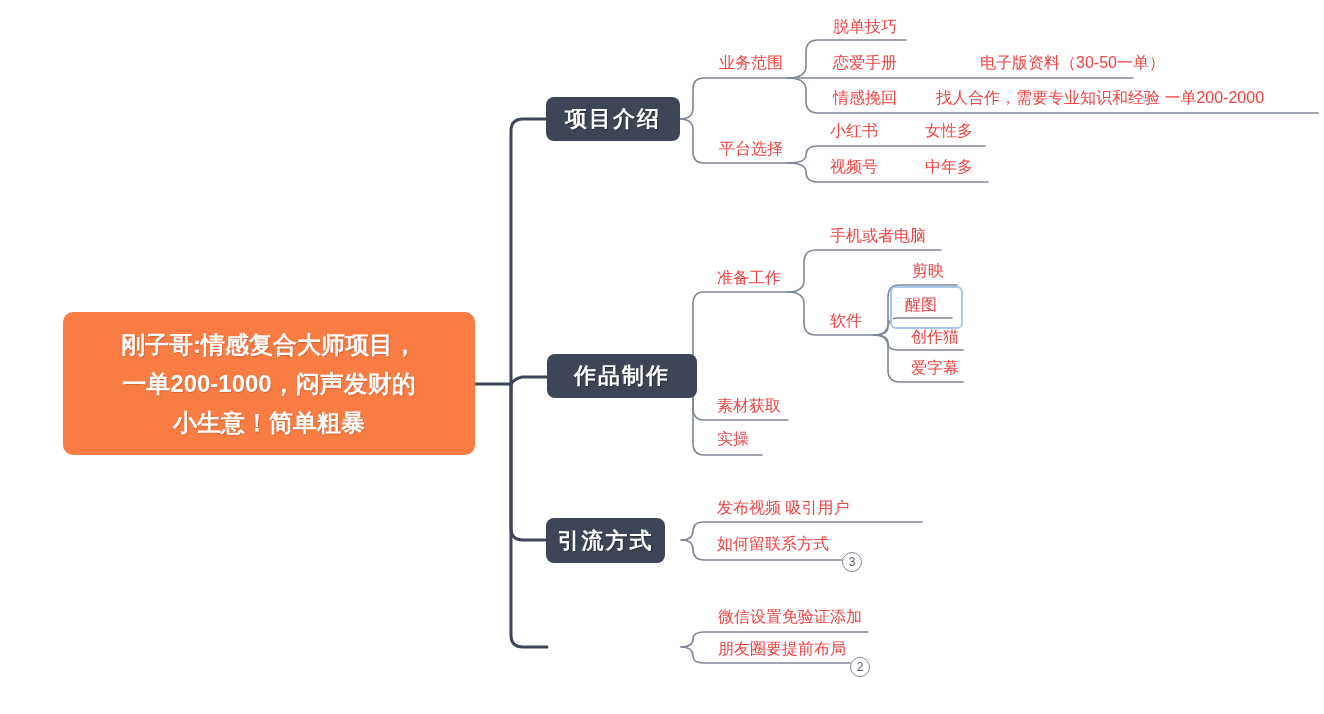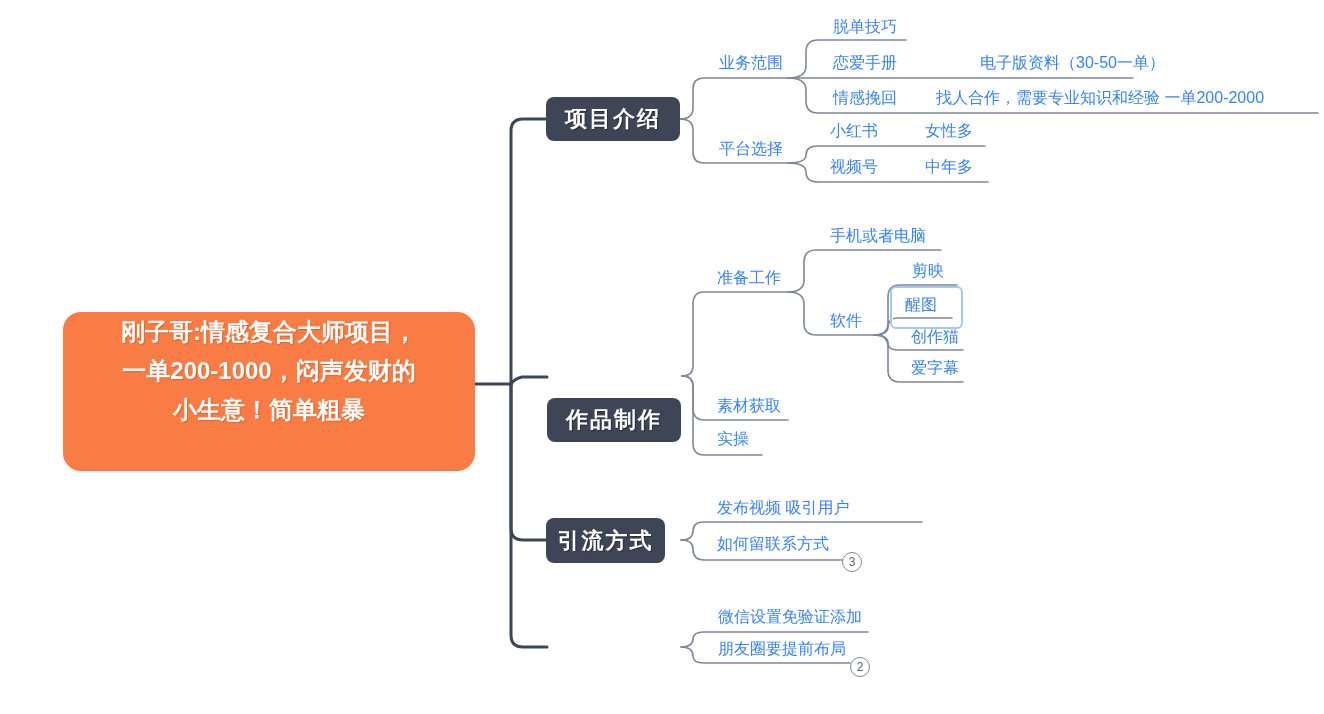--- a/index.html
+++ b/index.html
@@ -2,40 +2,40 @@
 <html><head>
 <meta charset="utf-8">
 <style>
   html,body{margin:0;padding:0;background:#ffffff;}
   .canvas{
     position:relative;width:1324px;height:714px;background:#ffffff;overflow:hidden;
     font-family:"Liberation Sans","DejaVu Sans",sans-serif;
   }
   .wires{position:absolute;left:0;top:0;width:1324px;height:714px;}
   .root-node{
-    position:absolute;left:63px;top:312px;width:412px;height:159px;
-    background:#F87C44;border-radius:18px;color:#ffffff;font-weight:bold;
+    position:absolute;left:63px;top:312px;width:412px;height:143px;
+    background:#F87C44;border-radius:10px;color:#ffffff;font-weight:bold;
     font-size:24px;line-height:39px;text-align:center;
-    display:flex;flex-direction:column;justify-content:flex-start;
+    display:flex;flex-direction:column;justify-content:center;
     text-shadow:1px 1px 1px rgba(120,40,0,0.25);
     box-sizing:border-box;cursor:default;
   }
   .branch-node{
     position:absolute;background:#3D4557;border-radius:8px;color:#ffffff;
     font-weight:bold;font-size:22px;letter-spacing:2px;
     display:flex;align-items:center;justify-content:center;
     text-shadow:1px 1px 1px rgba(0,0,0,0.35);
     box-sizing:border-box;cursor:default;
   }
   .b1{left:546px;top:97px;width:134px;height:44px;}
-  .b2{left:547px;top:354px;width:134px;height:44px;margin-top:44px;}
+  .b2{left:547px;top:354px;width:150px;height:44px;}
   .b3{left:546px;top:518px;width:119px;height:45px;}
   .b4{left:547px;top:625px;width:134px;height:44px;}
   .topic{
-    position:absolute;font-size:16px;color:#3b82f6;white-space:nowrap;
+    position:absolute;font-size:16px;color:#ef4444;white-space:nowrap;
     line-height:18px;cursor:default;
   }
   .badge{
     position:absolute;width:20px;height:20px;border:1px solid #7F8896;
     border-radius:50%;background:#ffffff;color:#555E6B;font-size:12px;
     display:flex;align-items:center;justify-content:center;
     box-sizing:border-box;cursor:pointer;
   }
   .selection-outline{
     position:absolute;left:890px;top:286px;width:69px;height:39px;

